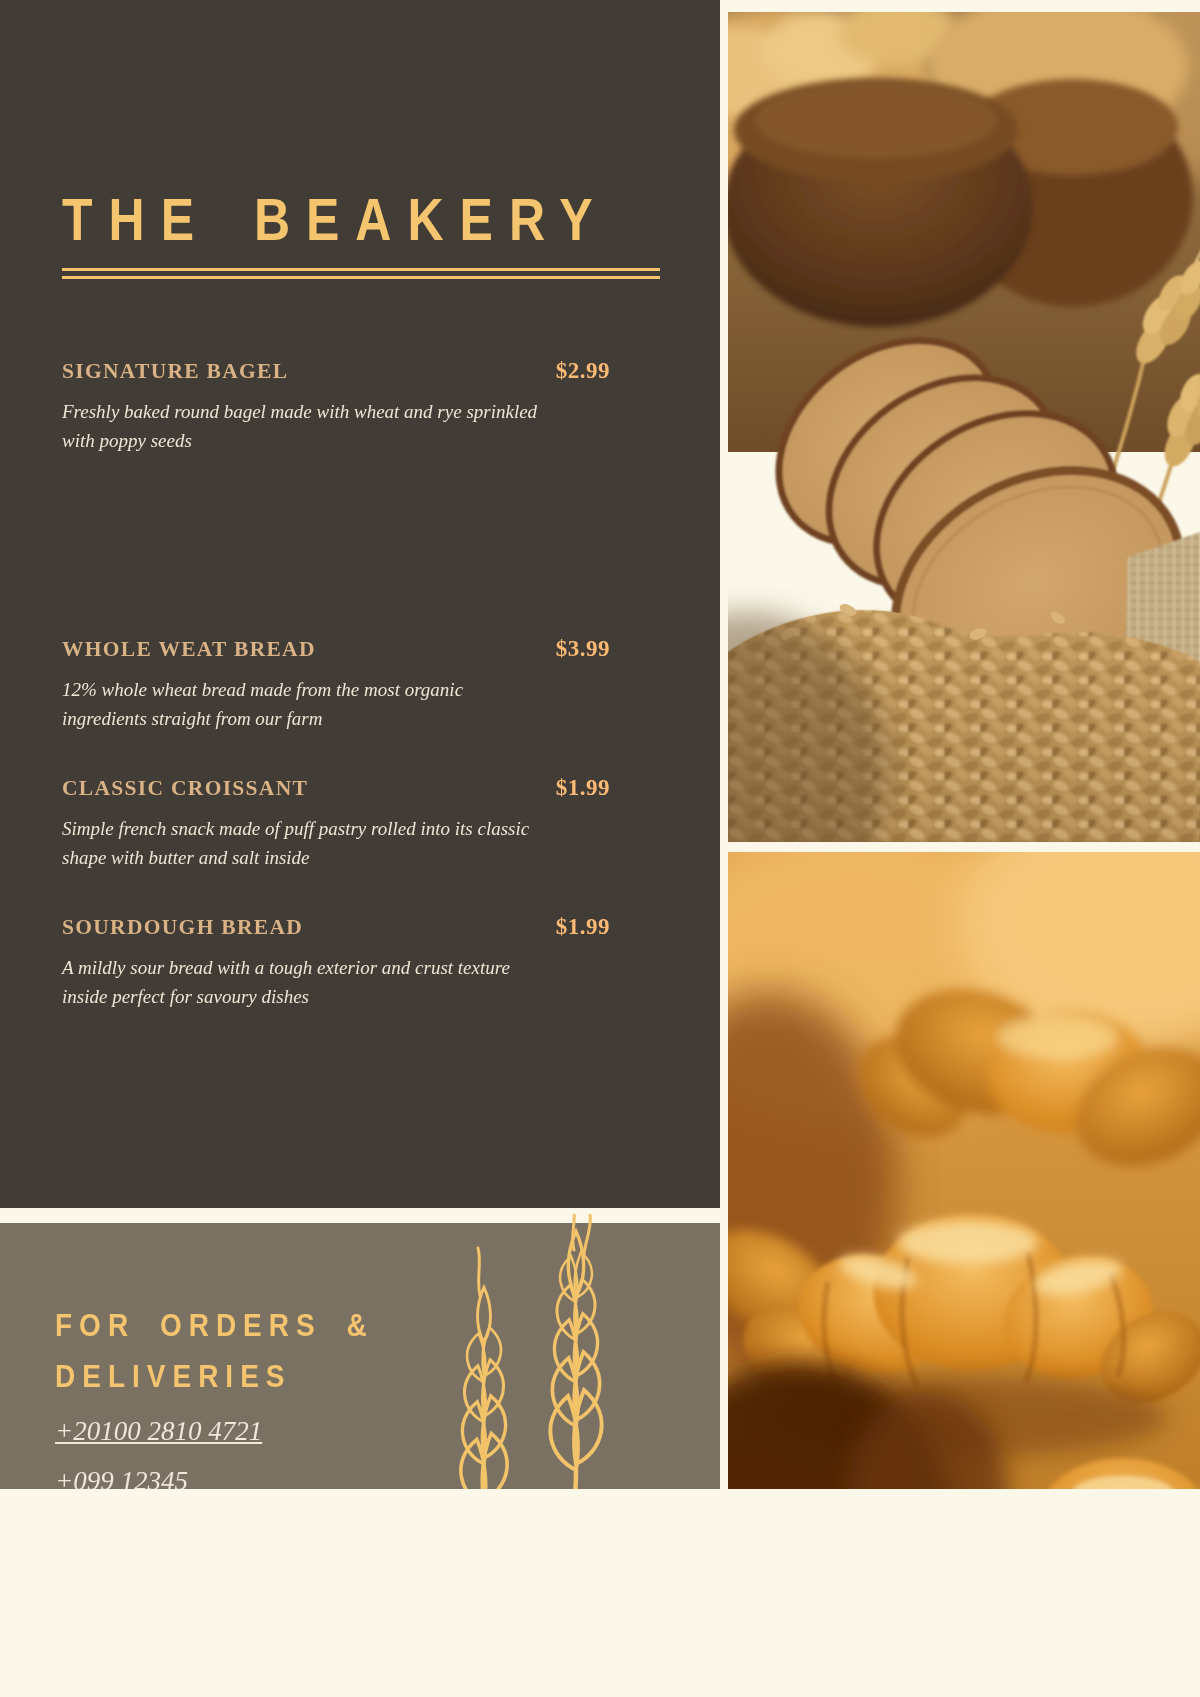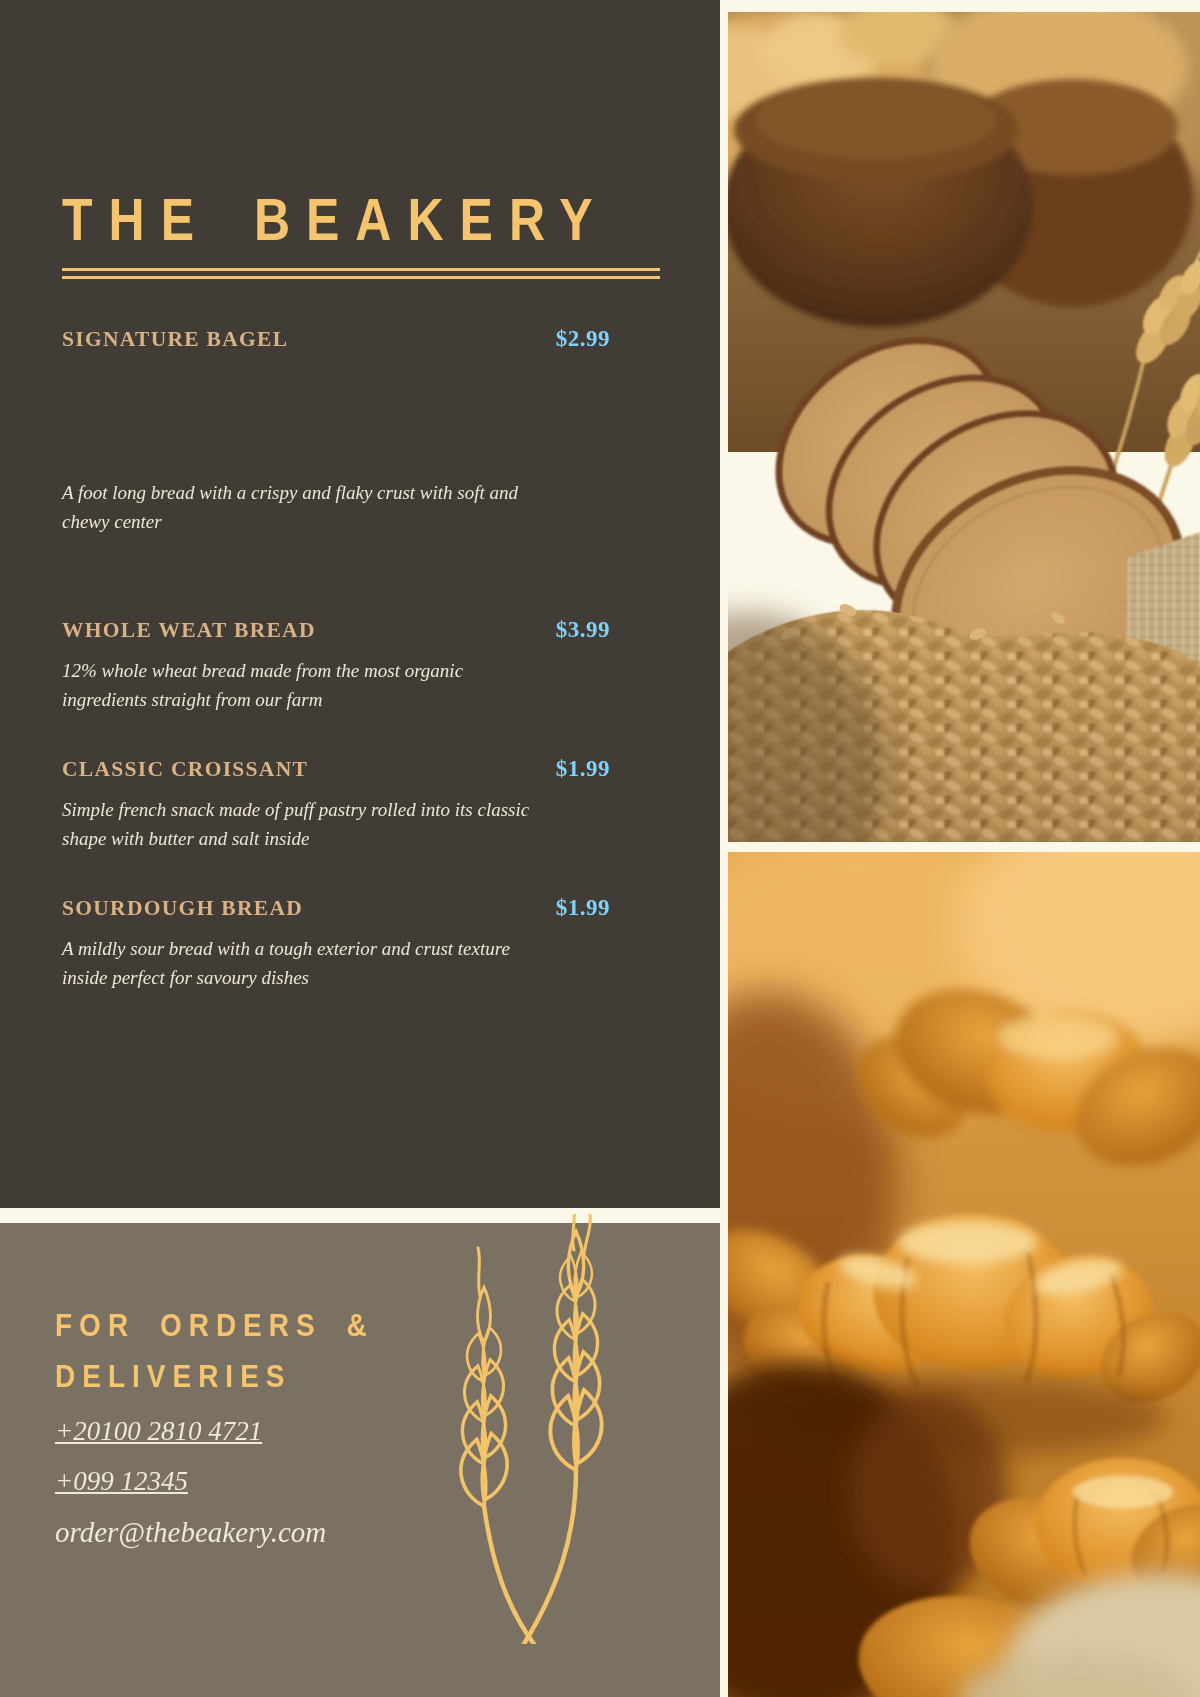--- a/index.html
+++ b/index.html
@@ -1,37 +1,37 @@
 <!DOCTYPE html>
 <html lang="en"><head>
 <meta charset="utf-8">
 <title>The Beakery</title>
 <style>
   html,body{margin:0;padding:0;}
   body{background:#FBF8E9;font-family:"Liberation Serif",serif;}
-  .canvas{position:relative;width:1200px;height:1697px;background:#FBF8E9;overflow:hidden;}
+  .canvas{position:relative;width:1200px;height:1489px;background:#FBF8E9;overflow:hidden;}
 
   
   .panel-dark{position:absolute;left:0;top:0;width:720px;height:1208px;background:#413C35;}
   .panel-brown{position:absolute;left:0;top:1223px;width:720px;height:474px;background:#7B7163;}
 
   
   .brand{position:absolute;left:62px;top:186px;margin:0;
     font-family:"Liberation Sans",sans-serif;font-weight:700;font-size:50px;
     letter-spacing:16px;word-spacing:14px;color:#F5C46E;white-space:nowrap;
     transform:scaleY(1.18);transform-origin:left top;}
   .brand-underline{position:absolute;left:62px;top:268px;width:598px;}
   .brand-underline i{display:block;height:3px;background:#F5C46E;margin-bottom:5px;}
 
   
   .menu{position:absolute;left:62px;top:326px;width:548px;}
   .menu-item{height:139px;}
   .menu-item header{display:flex;justify-content:space-between;align-items:baseline;}
   .item-name{margin:0;font-size:21.5px;font-weight:700;color:#D9B286;letter-spacing:1.3px;}
-  .item-price{font-size:23px;font-weight:700;color:#7dd3fc;letter-spacing:.5px;}
+  .item-price{font-size:23px;font-weight:700;color:#fdba74;letter-spacing:.5px;margin-top:32px;}
   .item-desc{margin:13px 0 0;font-style:italic;font-size:19px;line-height:29px;color:#EDE7D6;white-space:pre-line;}
 
   
   .orders-heading{position:absolute;left:55px;top:1300px;margin:0;
     font-family:"Liberation Sans",sans-serif;font-weight:700;font-size:28px;line-height:46px;
     letter-spacing:7px;word-spacing:10px;color:#F5C46E;
     transform:scaleY(1.12);transform-origin:left top;}
   .contact-lines{position:absolute;left:55px;top:1406px;font-style:italic;color:#EFE9DA;}
   .contact-phone{margin:0;font-size:27px;line-height:50px;text-decoration:underline;}
   .contact-email{margin:0;font-size:29px;line-height:52px;text-align:right;}
@@ -55,24 +55,24 @@
         <i></i>
         <i></i>
       </div>
 
     <div class="menu">
       <article class="menu-item">
         <header>
           <h2 class="item-name">SIGNATURE BAGEL</h2>
           <span class="item-price">$2.99</span>
         </header>
-      </article>
-      <article class="menu-item">
-        <p class="item-desc">A foot long bread with a crispy and flaky crust with soft and
-chewy center</p>
+        <p class="item-desc">Freshly baked round bagel made with wheat and rye sprinkled
+with poppy seeds</p>
+      </article>
+      <article class="menu-item">
       </article>
       <article class="menu-item">
         <header>
           <h2 class="item-name">WHOLE WEAT BREAD</h2>
           <span class="item-price">$3.99</span>
         </header>
         <p class="item-desc">12% whole wheat bread made from the most organic
 ingredients straight from our farm</p>
       </article>
       <article class="menu-item">

